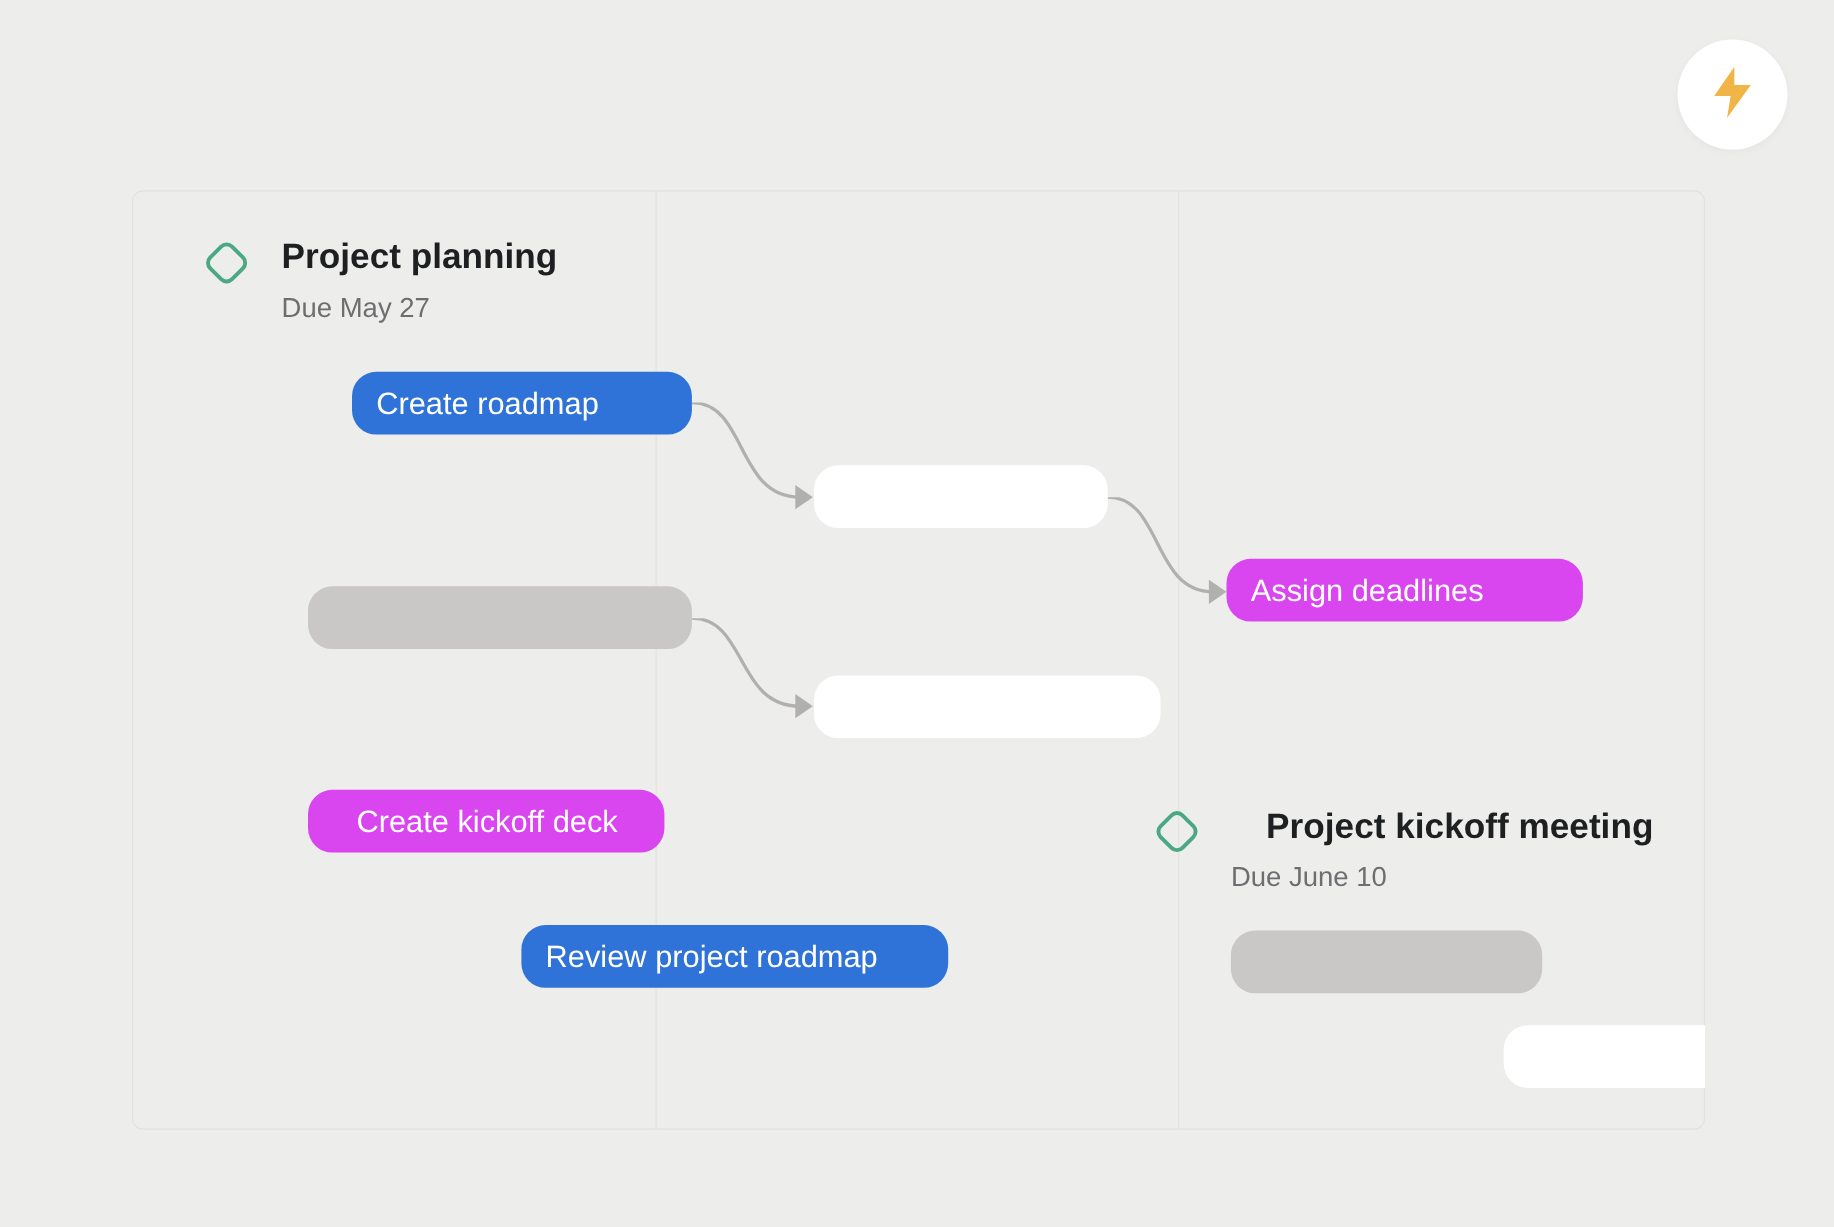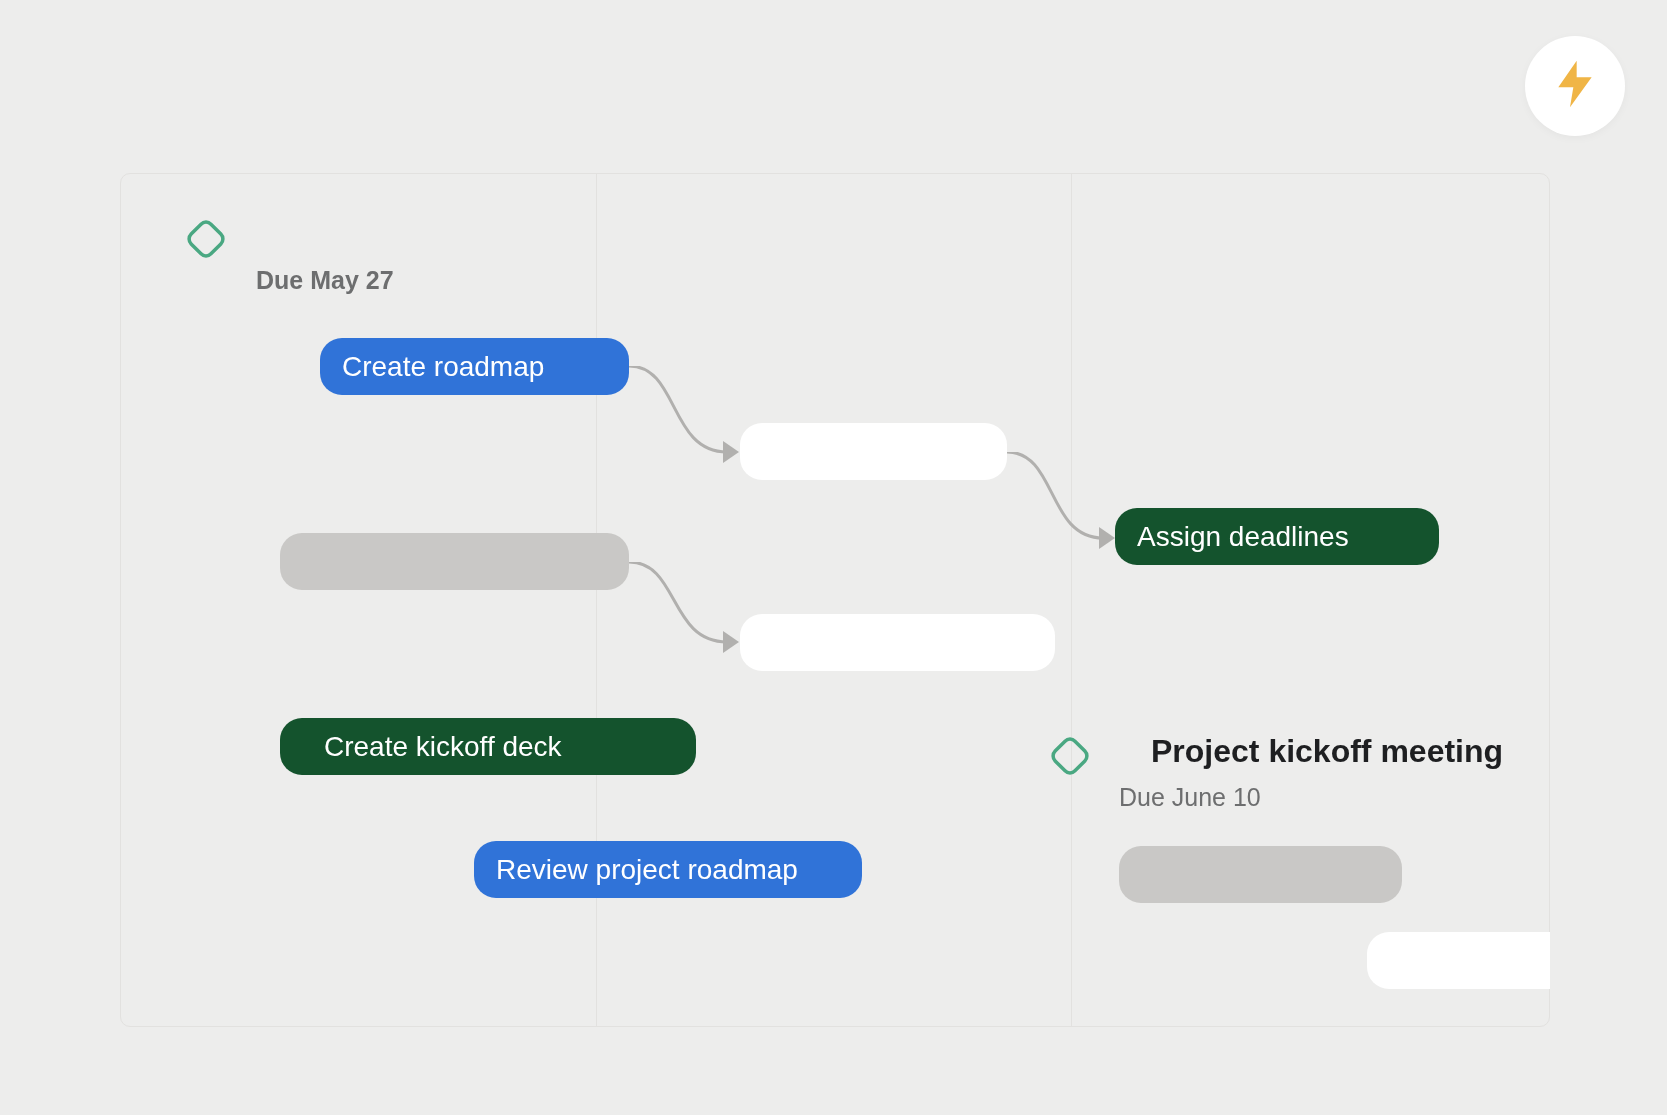--- a/index.html
+++ b/index.html
@@ -71,21 +71,21 @@
     display: flex;
     align-items: center;
     padding: 0 22px;
     font-size: 28px;
     font-weight: 500;
     color: #ffffff;
     cursor: pointer;
     white-space: nowrap;
   }
   .task.blue   { background: #3073d8; }
-  .task.purple { background: #14532d; }
+  .task.purple { background: #d946ef; }
   .task.grey   { background: #c9c8c6; }
   .task.white  { background: #ffffff; }
 
   .dep-path {
     position: absolute;
     fill: none;
     stroke: #b1b0ae;
     stroke-width: 3;
     pointer-events: none;
   }
@@ -111,21 +111,22 @@
 
 <div class="board">
   <div class="col-divider c1"></div>
   <div class="col-divider c2"></div>
 
   <span class="milestone-icon" style="left:60px; top:40px;">
     <svg width="50" height="50" viewBox="0 0 50 50">
       <rect x="11" y="11" width="28" height="28" rx="7" ry="7" transform="rotate(45 25 25)" fill="none" stroke="#4aa882" stroke-width="3.5"></rect>
     </svg>
   </span>
-  <div class="milestone-due" style="left:135px; top:92px;font-weight:bold;">Due May 27</div>
+  <div class="milestone-title" style="left:135px; top:41px;">Project planning</div>
+  <div class="milestone-due" style="left:135px; top:92px;">Due May 27</div>
 
   <div class="task blue" style="left:199px; top:164px; width:309px;">Create roadmap</div>
 
   <div class="task white" style="left:619px; top:249px; width:267px;"></div>
 
   <div class="task grey" style="left:159px; top:359px; width:349px;"></div>
 
   <div class="task white" style="left:619px; top:440px; width:315px;"></div>
 
   <div class="task purple" style="left:994px; top:334px; width:324px;">Assign deadlines</div>
@@ -138,21 +139,21 @@
   <svg class="dep-path" style="left:886px; top:278px; width:114px; height:94px;" viewBox="0 0 114 94">
     <path d="M0 0 C50 0 40 86 96 86"></path>
   </svg>
   <div class="dep-arrow" style="left:978px; top:353px;"></div>
 
   <svg class="dep-path" style="left:508px; top:388px; width:118px; height:88px;" viewBox="0 0 118 88">
     <path d="M0 0 C50 0 40 80 98 80"></path>
   </svg>
   <div class="dep-arrow" style="left:602px; top:457px;"></div>
 
-  <div class="task purple" style="left:159px; top:544px; width:416px;padding-left:44px;">Create kickoff deck</div>
+  <div class="task purple" style="left:159px; top:544px; width:324px;padding-left:44px;">Create kickoff deck</div>
 
   <div class="task blue" style="left:353px; top:667px; width:388px;">Review project roadmap</div>
 
   <span class="milestone-icon" style="left:924px; top:557px;">
     <svg width="50" height="50" viewBox="0 0 50 50">
       <rect x="11" y="11" width="28" height="28" rx="7" ry="7" transform="rotate(45 25 25)" fill="none" stroke="#4aa882" stroke-width="3.5"></rect>
     </svg>
   </span>
   <div class="milestone-title" style="left:998px; top:559px;margin-left:32px;">Project kickoff meeting</div>
   <div class="milestone-due" style="left:998px; top:609px;">Due June 10</div>

